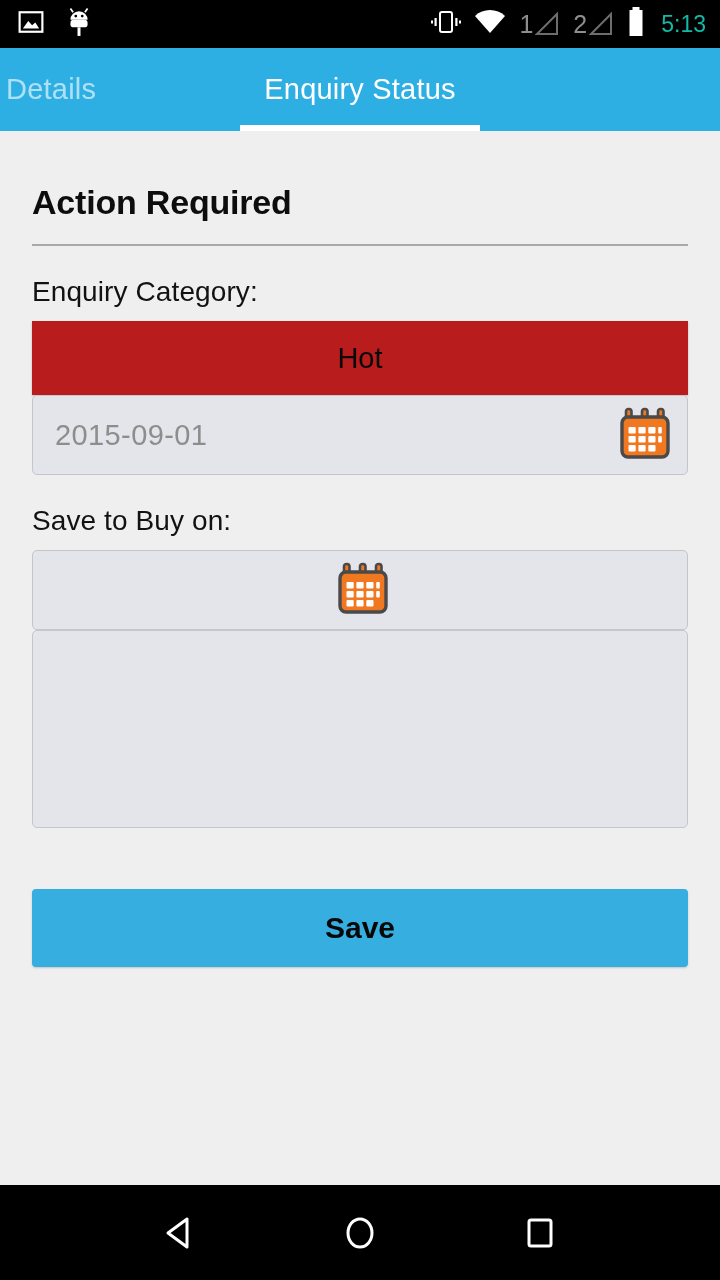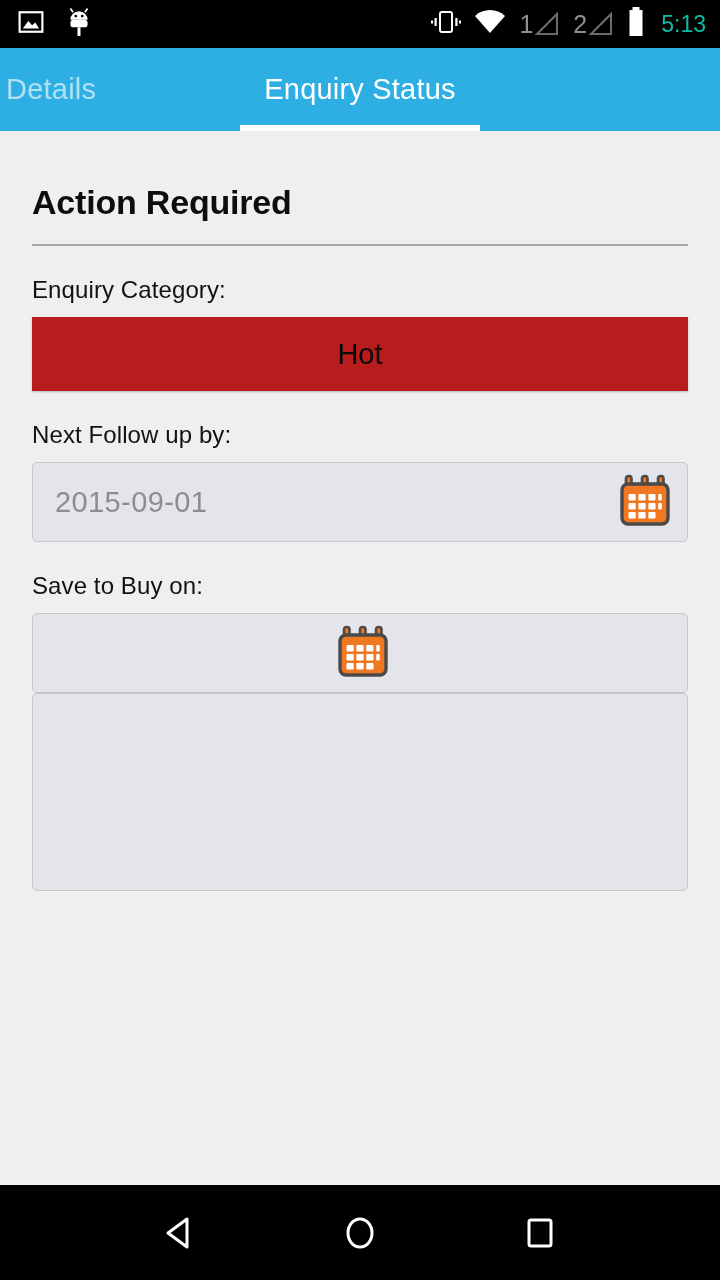--- a/index.html
+++ b/index.html
@@ -108,21 +108,21 @@
     padding-top: 52px;
     letter-spacing: -0.2px;
   }
   .divider {
     height: 2px;
     background: #a9a9a9;
     margin-top: 22px;
   }
 
   .field-label {
-    font-size: 24px;
+    font-size: 28px;
     color: #121212;
     margin-top: 30px;
     margin-bottom: 13px;
     letter-spacing: 0.1px;
   }
 
   
   .category-btn {
     height: 74px;
     background: #b91c1c;
@@ -280,21 +280,20 @@
   <div class="content">
 
     <div class="section-title">Action Required</div>
     <div class="divider"></div>
 
     
     <div class="field-label">Enquiry Category:</div>
     <button class="category-btn">Hot</button>
 
     
-    <div class="field-label">Next Follow up by:</div>
     <div class="date-field">
       <span class="date-value">2015-09-01</span>
       <span class="cal-icon">
         <svg width="52" height="54" viewBox="0 0 52 54">
           <rect x="7" y="3" width="5.5" height="13" rx="2.5" fill="#F07820" stroke="#4a4a4a" stroke-width="2.6"></rect>
           <rect x="23" y="3" width="5.5" height="13" rx="2.5" fill="#F07820" stroke="#4a4a4a" stroke-width="2.6"></rect>
           <rect x="39" y="3" width="5.5" height="13" rx="2.5" fill="#F07820" stroke="#4a4a4a" stroke-width="2.6"></rect>
           <rect x="3" y="11" width="46" height="40" rx="6" fill="#F07820" stroke="#4a4a4a" stroke-width="3.4"></rect>
           <g fill="#ffffff">
             <rect x="9.5" y="21" width="7.2" height="6.4" rx="1"></rect>
@@ -336,20 +335,21 @@
             <rect x="29.3" y="39" width="7.2" height="6.4" rx="1"></rect>
           </g>
         </svg>
       </span>
     </div>
 
     
     <textarea class="remark-box" placeholder="" style=""></textarea>
 
     
+    <button class="save-btn">Save</button>
   </div>
 
   <div class="nav-bar">
     <div class="nav-btn">
       <svg width="44" height="44" viewBox="0 0 44 44">
         <path d="M29 8 L29 36 L10 22 Z" fill="none" stroke="#fff" stroke-width="3" stroke-linejoin="round"></path>
       </svg>
     </div>
     <div class="nav-btn">
       <svg width="44" height="44" viewBox="0 0 44 44">

